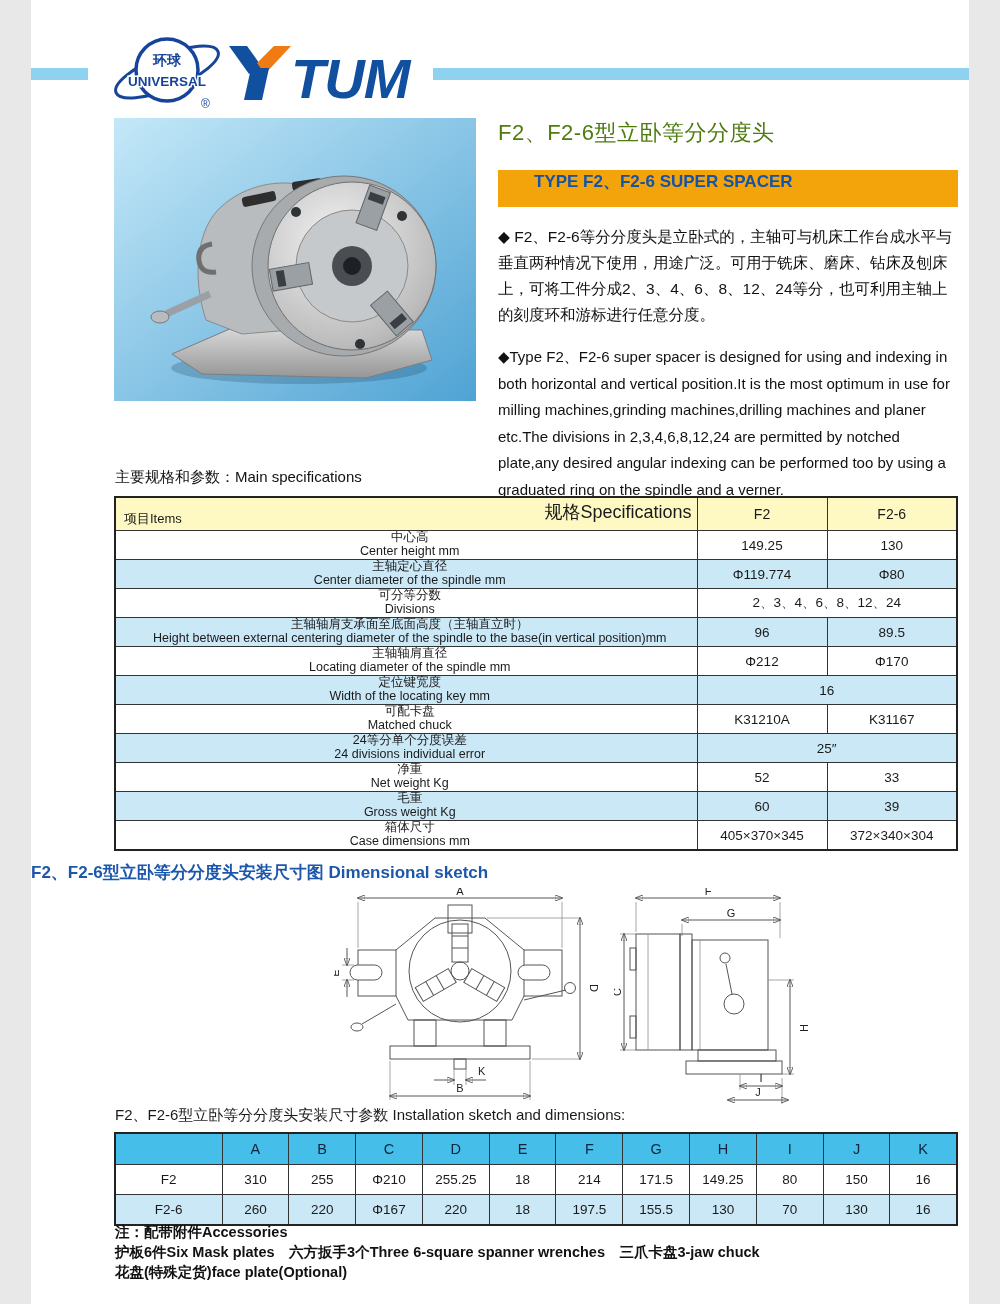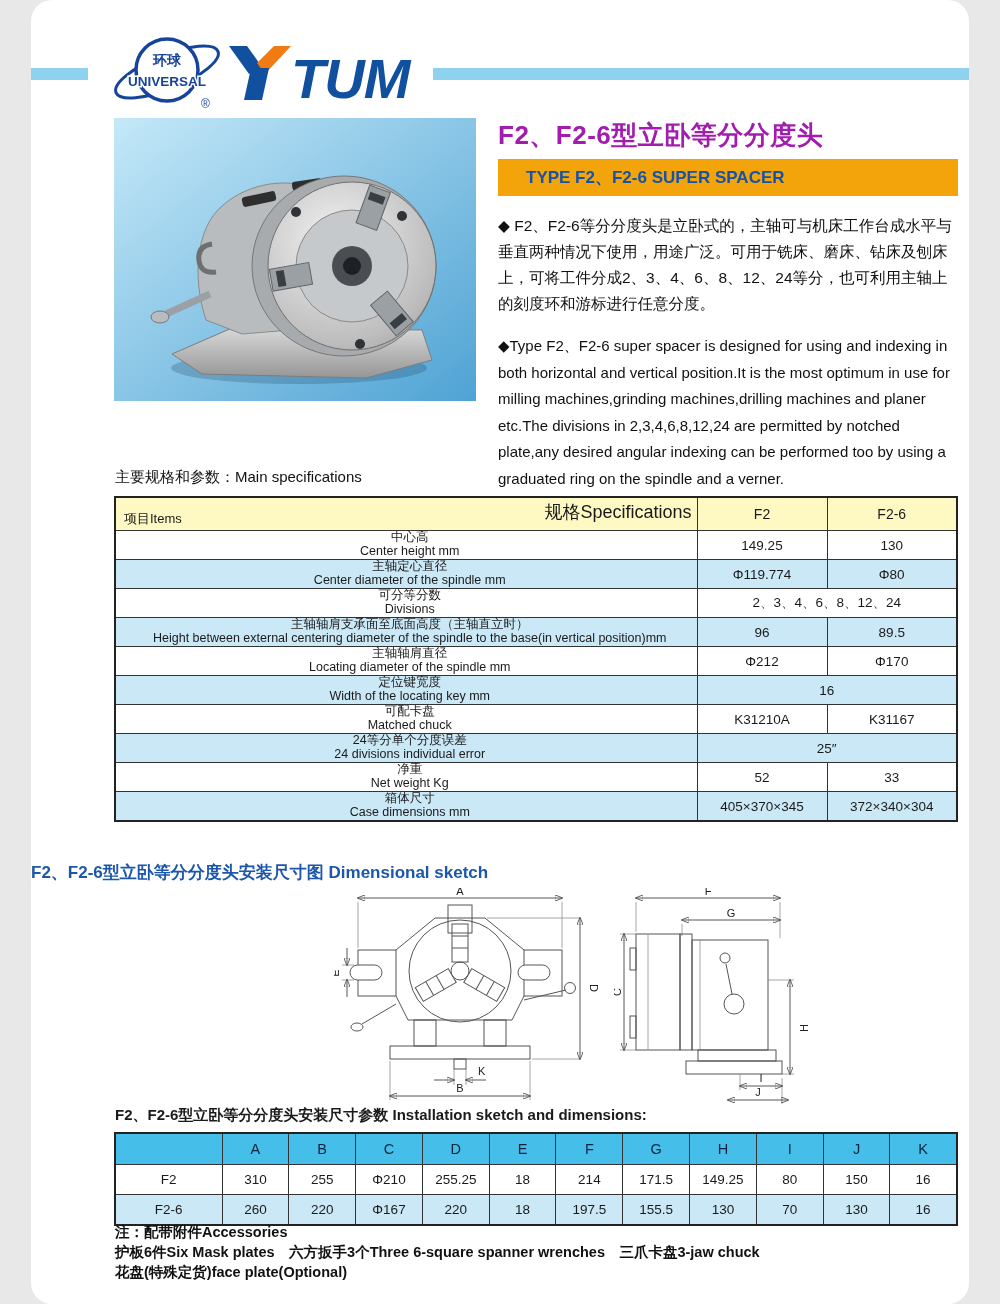--- a/index.html
+++ b/index.html
@@ -1,33 +1,33 @@
 <!DOCTYPE html>
 <html><head>
 <meta charset="utf-8">
 <style>
   html,body{margin:0;padding:0;background:#e8e8e8;}
   .page{position:relative;width:938px;height:1304px;background:#ffffff;margin:0 auto;
-        font-family:"Liberation Sans","DejaVu Sans",sans-serif;color:#1a1a1a;overflow:hidden;border-radius:21px;}
+        font-family:"Liberation Sans","DejaVu Sans",sans-serif;color:#1a1a1a;overflow:hidden;}
 
   
   .rule{position:absolute;height:12px;background:#8fd2f0;}
   .rule-left{left:0;top:68px;width:57px;}
   .rule-right{left:402px;top:68px;width:590px;}
   .logo{position:absolute;left:78px;top:26px;width:120px;height:96px;}
   .brand{position:absolute;left:196px;top:40px;width:220px;height:66px;}
 
   
   .photo{position:absolute;left:83px;top:118px;width:362px;height:283px;}
 
   
   .right-col{position:absolute;left:467px;top:118px;width:460px;}
-  .title{font-size:26px;font-weight:bold;color:#a21caf;letter-spacing:.5px;}
-  .banner{margin-top:6px;height:37px;background:#f3a40b;display:flex;align-items:center;
-          padding-left:28px;box-sizing:border-box;}
+  .title{font-size:22px;font-weight:normal;color:#4d7c0f;letter-spacing:.5px;}
+  .banner{margin-top:22px;height:37px;background:#f3a40b;display:flex;align-items:flex-start;
+          padding-left:36px;box-sizing:border-box;}
   .banner span{font-size:17px;font-weight:bold;color:#1553a8;}
   .desc-cn{margin-top:17px;font-size:15.5px;line-height:26px;color:#111;}
   .desc-en{margin-top:16px;font-size:15px;line-height:26.5px;color:#111;}
 
   
   .specs-heading{position:absolute;left:84px;top:468px;font-size:15px;color:#111;}
   table{border-collapse:collapse;table-layout:fixed;}
   .spec-table{position:absolute;left:83px;top:496px;width:842px;border:2px solid #222;}
   .spec-table th,.spec-table td{border:1px solid #333;overflow:hidden;}
   .spec-table thead th{height:30px;background:#fef9c3;font-weight:normal;font-size:14px;}
@@ -48,21 +48,21 @@
                   font-size:17px;font-weight:600;color:#1c57ab;}
   .sketch-front{position:absolute;left:303px;top:888px;}
   .sketch-side{position:absolute;left:583px;top:888px;}
   .sk line,.sk polyline,.sk rect,.sk circle,.sk ellipse,.sk path{stroke:#555;fill:none;stroke-width:1;}
   .sk .thin{stroke:#8a8a8a;stroke-width:.75;}
   .sk .dim{stroke:#444;stroke-width:.9;}
   .sk text{fill:#222;font-size:11px;font-family:"Liberation Sans",sans-serif;stroke:none;}
   .sk .wh{fill:#fff;}
 
   
-  .install-heading{position:absolute;left:84px;top:1106px;font-size:15px;font-weight:700;}
+  .install-heading{position:absolute;left:84px;top:1106px;font-size:15px;font-weight:400;}
   .install-table{position:absolute;left:83px;top:1132px;width:842px;border:2px solid #222;}
   .install-table th,.install-table td{border:1px solid #333;text-align:center;}
   .install-table thead th{height:28px;background:#45bfe9;font-size:14.5px;font-weight:normal;color:#13233c;}
   .install-table tbody td{height:27px;font-size:13.5px;}
   .install-table tbody tr.alt{background:#cbe8f7;}
 
   
   .notes{position:absolute;left:84px;top:1222px;font-size:14.5px;line-height:20px;color:#111;font-weight:bold;}
   .notes div{white-space:pre-wrap;}
 </style>
@@ -234,20 +234,28 @@
       <tr>
         <td class="lbl">
           <div class="cn">净重</div>
           <div class="en">Net weight Kg</div>
         </td>
         <td class="val">52</td>
         <td class="val">33</td>
       </tr>
       <tr>
         <td class="lbl">
+          <div class="cn">毛重</div>
+          <div class="en">Gross weight Kg</div>
+        </td>
+        <td class="val">60</td>
+        <td class="val">39</td>
+      </tr>
+      <tr>
+        <td class="lbl">
           <div class="cn">箱体尺寸</div>
           <div class="en">Case dimensions mm</div>
         </td>
         <td class="val">405×370×345</td>
         <td class="val">372×340×304</td>
       </tr>
     </tbody>
   </table>
 
   <div class="sketch-heading">F2、F2-6型立卧等分分度头安装尺寸图 Dimensional sketch</div>

